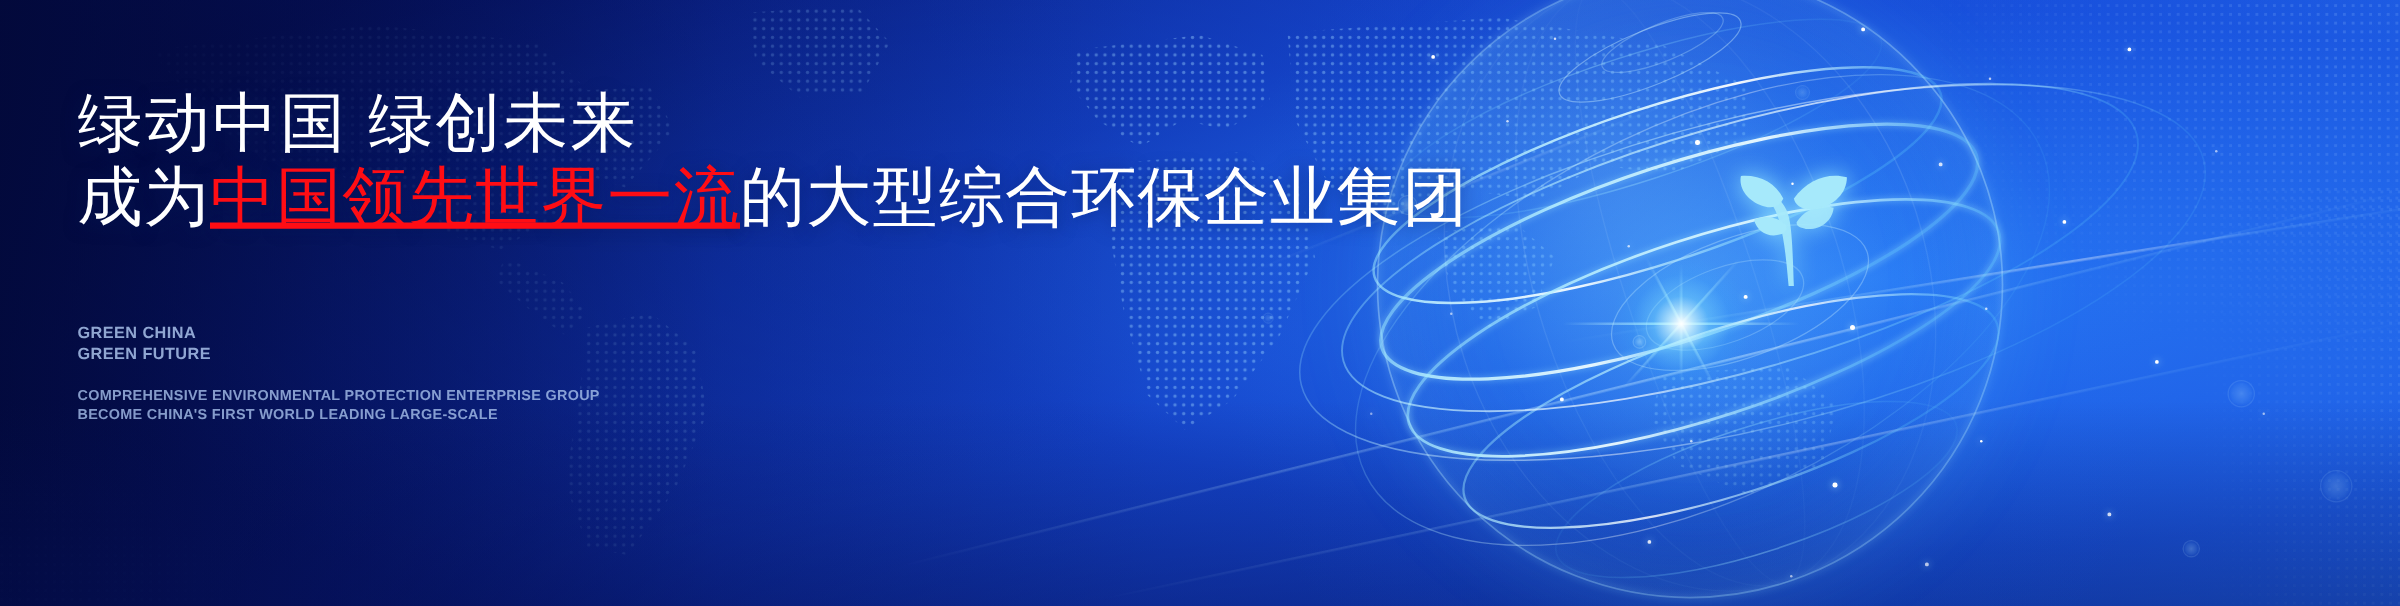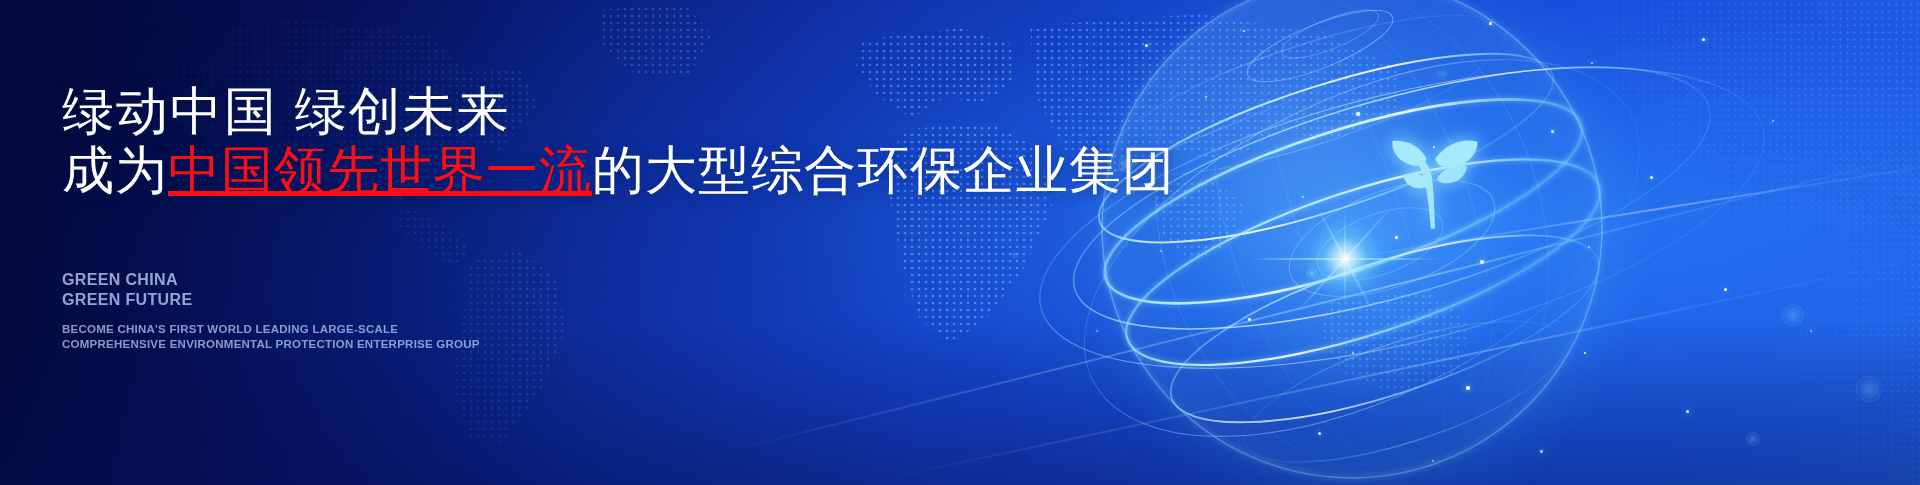--- a/index.html
+++ b/index.html
@@ -146,21 +146,21 @@
   .streak {
     position:absolute;
     height:1.6px;
     background:linear-gradient(90deg, rgba(255,255,255,0) 0%, rgba(200,240,255,0.55) 35%, rgba(255,255,255,0.85) 55%, rgba(160,220,255,0.35) 75%, rgba(255,255,255,0) 100%);
     filter:blur(0.6px);
   }
 
   
   .text-block {
     position:absolute;
-    left:62px; top:12px;
+    left:62px; top:0;
     width:1000px; height:382px;
   }
   .headline-1 {
     position:absolute; left:0; top:72px;
     font-size:52px;
     line-height:1.06;
     color:#ffffff;
     font-weight:400;
     letter-spacing:2px;
     white-space:nowrap;
@@ -173,21 +173,21 @@
     color:#ffffff;
     font-weight:400;
     letter-spacing:1px;
     white-space:nowrap;
     text-shadow:0 2px 14px rgba(0,24,90,0.55);
   }
   .headline-2 .hl { color:#ff0d14;text-decoration:underline; }
 
   .en-small {
     position:absolute; left:0; top:258px;
-    font-size:16px;
+    font-size:13px;
     font-weight:700;
     line-height:1.28;
     letter-spacing:0.35px;
     color:rgba(176,200,240,0.82);
     white-space:nowrap;
   }
   .en-long {
     position:absolute; left:0; top:310px;
     font-size:11.5px;
     font-weight:700;
@@ -388,18 +388,18 @@
     <div class="headline-1">绿动中国  绿创未来</div>
 
     <div class="headline-2"><span>成为</span><span class="hl">中国领先世界一流</span><span>的大型综合环保企业集团</span></div>
 
     <div class="en-small">
       <div>GREEN CHINA</div>
       <div>GREEN FUTURE</div>
     </div>
 
     <div class="en-long">
+      <div>COMPREHENSIVE ENVIRONMENTAL PROTECTION ENTERPRISE GROUP</div>
       <div>BECOME CHINA'S FIRST WORLD LEADING LARGE-SCALE</div>
-      <div>COMPREHENSIVE ENVIRONMENTAL PROTECTION ENTERPRISE GROUP</div>
     </div>
 
   </div>
 </div>
 
 </body></html>

